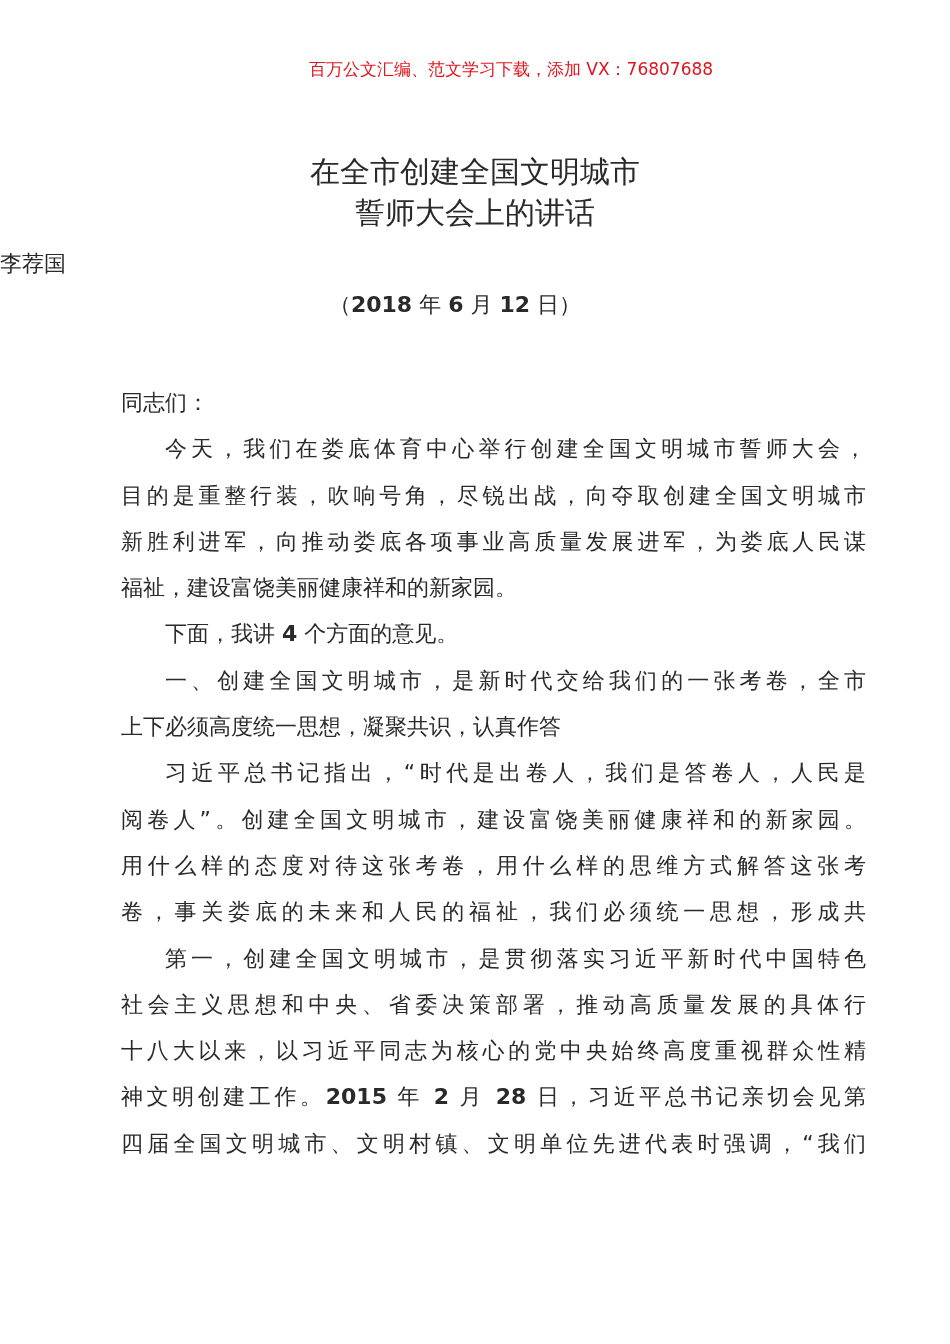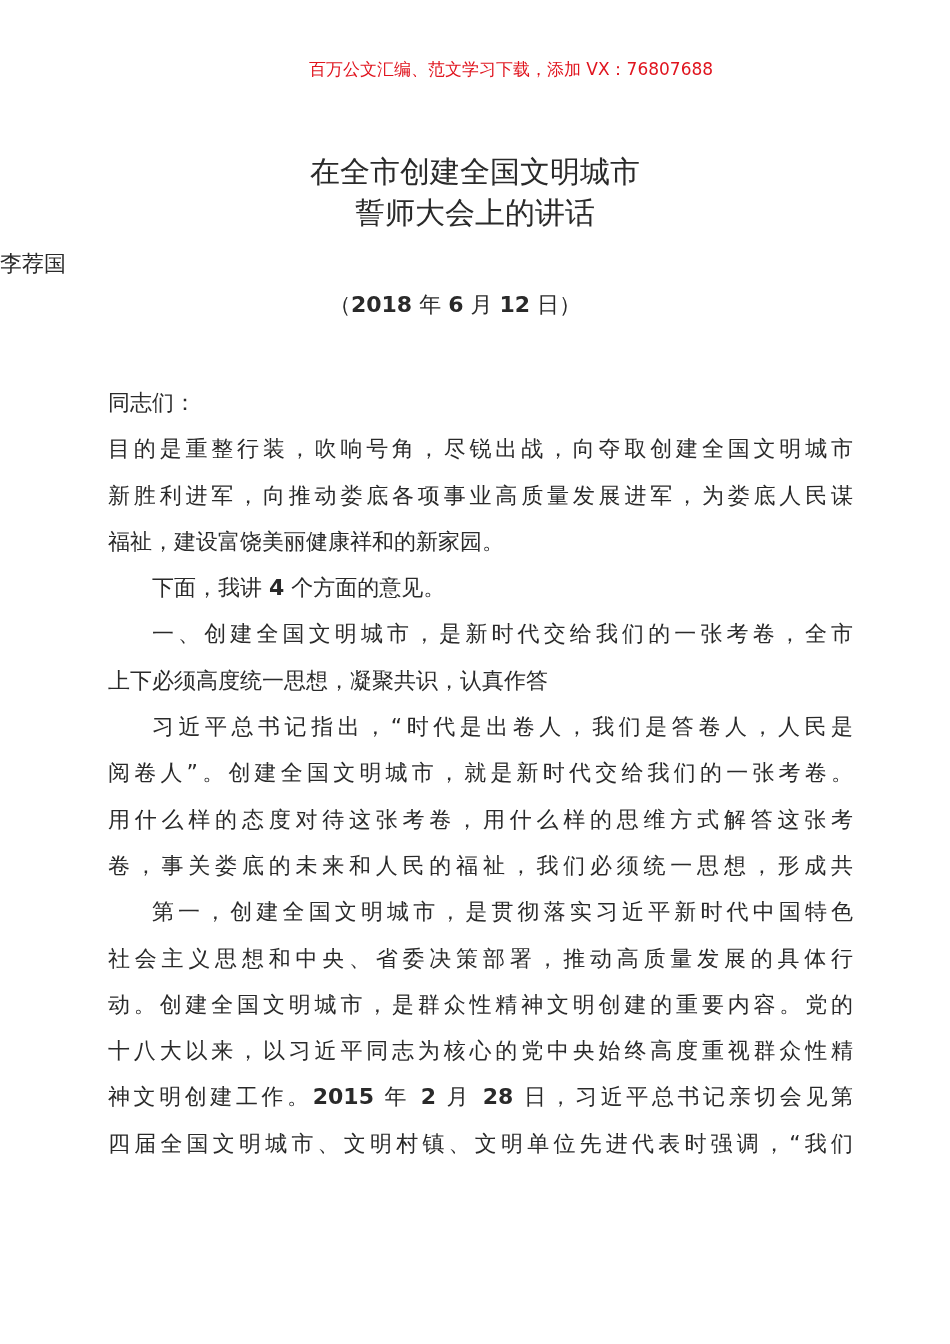--- a/index.html
+++ b/index.html
@@ -7,54 +7,54 @@
            font-family: "DejaVu Sans", sans-serif; color: #222222; }
     .header-note { position: absolute; top: 58px; left: 0; width: 950px; text-align: center;
                    font-size: 17px; color: #e0141e; font-family: "DejaVu Sans", sans-serif; letter-spacing: 0px; margin-left: 36px; }
     .title { position: absolute; left: 0; width: 950px; text-align: center; font-size: 30px;
              color: #2a2a2a; line-height: 40px; }
     .title.l1 { top: 152px; }
     .title.l2 { top: 193px; }
     .author { position: absolute; top: 249px; left: 0; width: 950px; text-align: left; font-size: 22px; color: #2a2a2a; }
     .date { position: absolute; top: 290px; left: 0; width: 910px; text-align: center; font-size: 22px; color: #2a2a2a; }
     .date b { font-weight: bold; }
-    .body { position: absolute; top: 380px; left: 108px; width: 745px; font-size: 22px; line-height: 46.3px; color: #2a2a2a; }
+    .body { position: absolute; top: 380px; left: 121px; width: 745px; font-size: 22px; line-height: 46.3px; color: #2a2a2a; }
     .line { height: 46.3px; white-space: nowrap; text-align: justify; text-align-last: justify; overflow: visible; }
     .line.last { text-align-last: left; }
     .indent { padding-left: 44px; }
     b.num { font-weight: bold; }
   </style>
 </head>
 <body>
 
 <div class="header-note">百万公文汇编、范文学习下载，添加 VX：76807688</div>
 
 <div class="title l1">在全市创建全国文明城市</div>
 <div class="title l2">誓师大会上的讲话</div>
 
 <div class="author">李荐国</div>
 
 <div class="date"><span>（</span><b>2018</b><span> 年 </span><b>6</b><span> 月 </span><b>12</b><span> 日）</span></div>
 
 <div class="body">
   <div class="line last">同志们：</div>
 
+  <div class="line indent">今天，我们在娄底体育中心举行创建全国文明城市誓师大会，</div>
   <div class="line">目的是重整行装，吹响号角，尽锐出战，向夺取创建全国文明城市</div>
   <div class="line">新胜利进军，向推动娄底各项事业高质量发展进军，为娄底人民谋</div>
   <div class="line last">福祉，建设富饶美丽健康祥和的新家园。</div>
 
   <div class="line indent last"><span>下面，我讲 </span><b class="num">4</b><span> 个方面的意见。</span></div>
 
   <div class="line indent">一、创建全国文明城市，是新时代交给我们的一张考卷，全市</div>
   <div class="line last">上下必须高度统一思想，凝聚共识，认真作答</div>
 
   <div class="line indent">习近平总书记指出，“时代是出卷人，我们是答卷人，人民是</div>
-  <div class="line">阅卷人”。创建全国文明城市，就是新时代交给我们的一张考卷。</div>
+  <div class="line">阅卷人”。创建全国文明城市，建设富饶美丽健康祥和的新家园。</div>
   <div class="line">用什么样的态度对待这张考卷，用什么样的思维方式解答这张考</div>
   <div class="line">卷，事关娄底的未来和人民的福祉，我们必须统一思想，形成共</div>
 
   <div class="line indent">第一，创建全国文明城市，是贯彻落实习近平新时代中国特色</div>
   <div class="line">社会主义思想和中央、省委决策部署，推动高质量发展的具体行</div>
-  <div class="line">动。创建全国文明城市，是群众性精神文明创建的重要内容。党的</div>
   <div class="line">十八大以来，以习近平同志为核心的党中央始终高度重视群众性精</div>
   <div class="line"><span>神文明创建工作。</span><b class="num">2015</b><span> 年 </span><b class="num">2</b><span> 月 </span><b class="num">28</b><span> 日，习近平总书记亲切会见第</span></div>
   <div class="line">四届全国文明城市、文明村镇、文明单位先进代表时强调，“我们</div>
 </div>
 
 </body></html>

